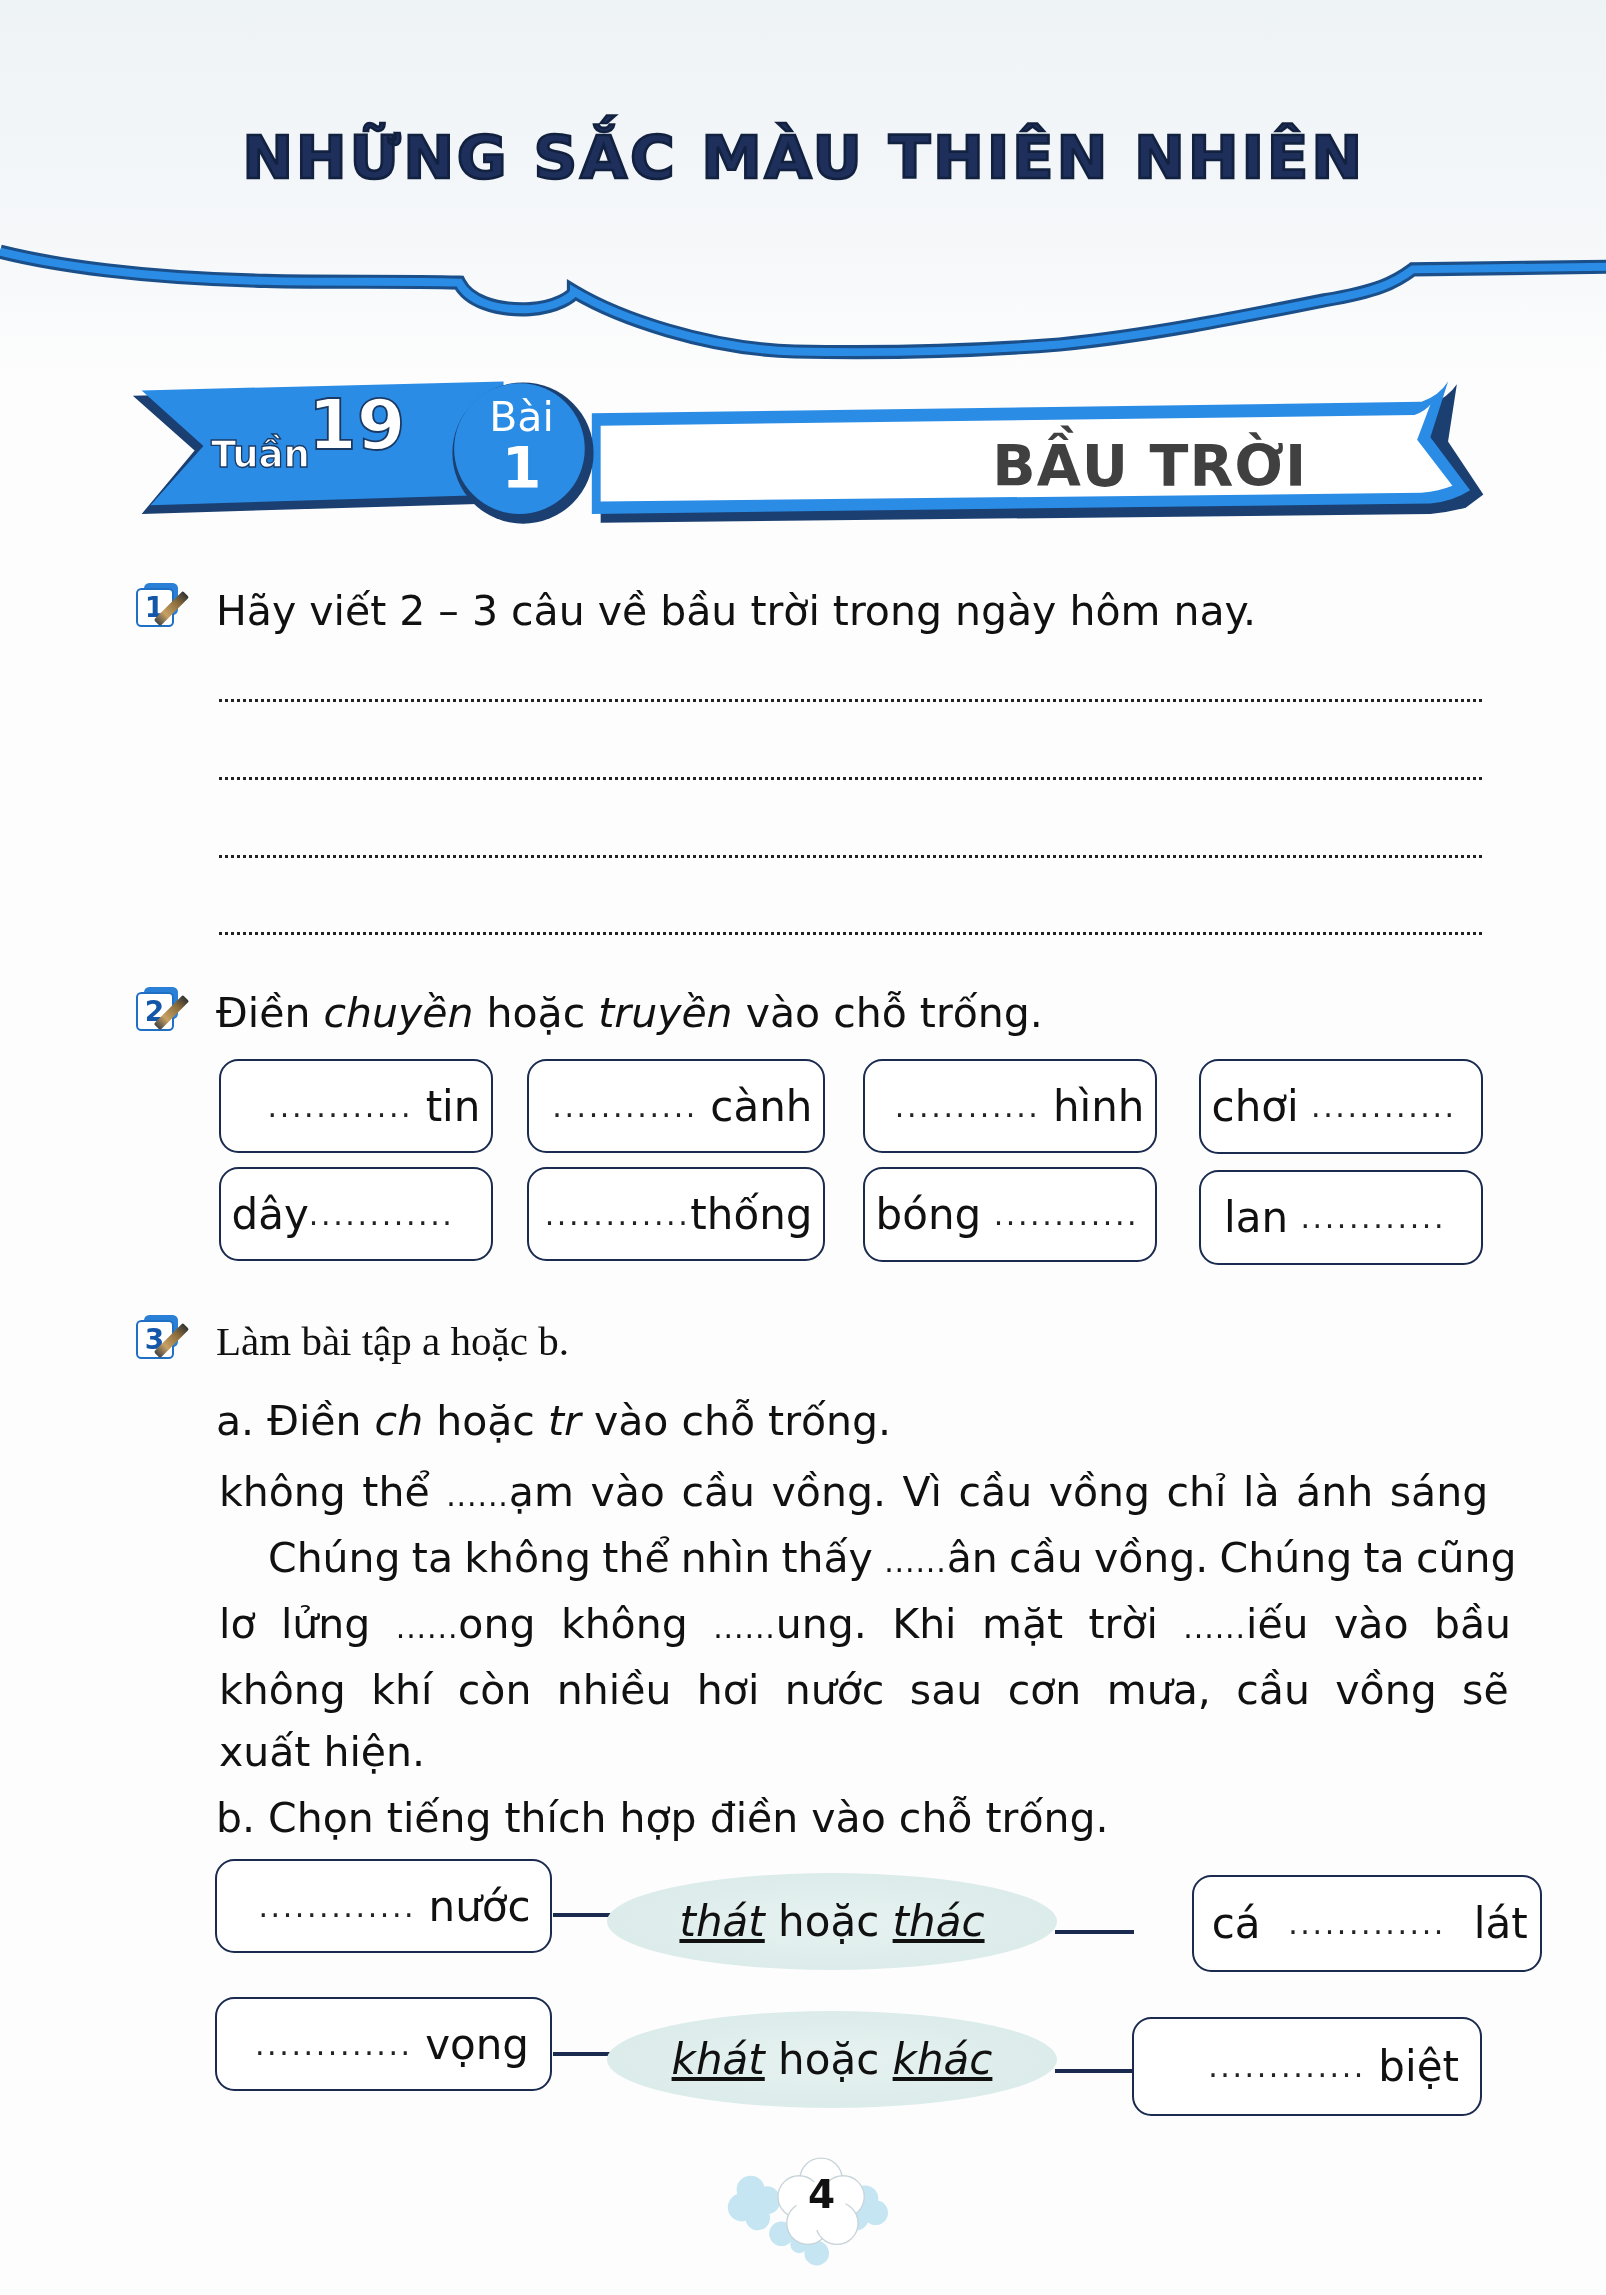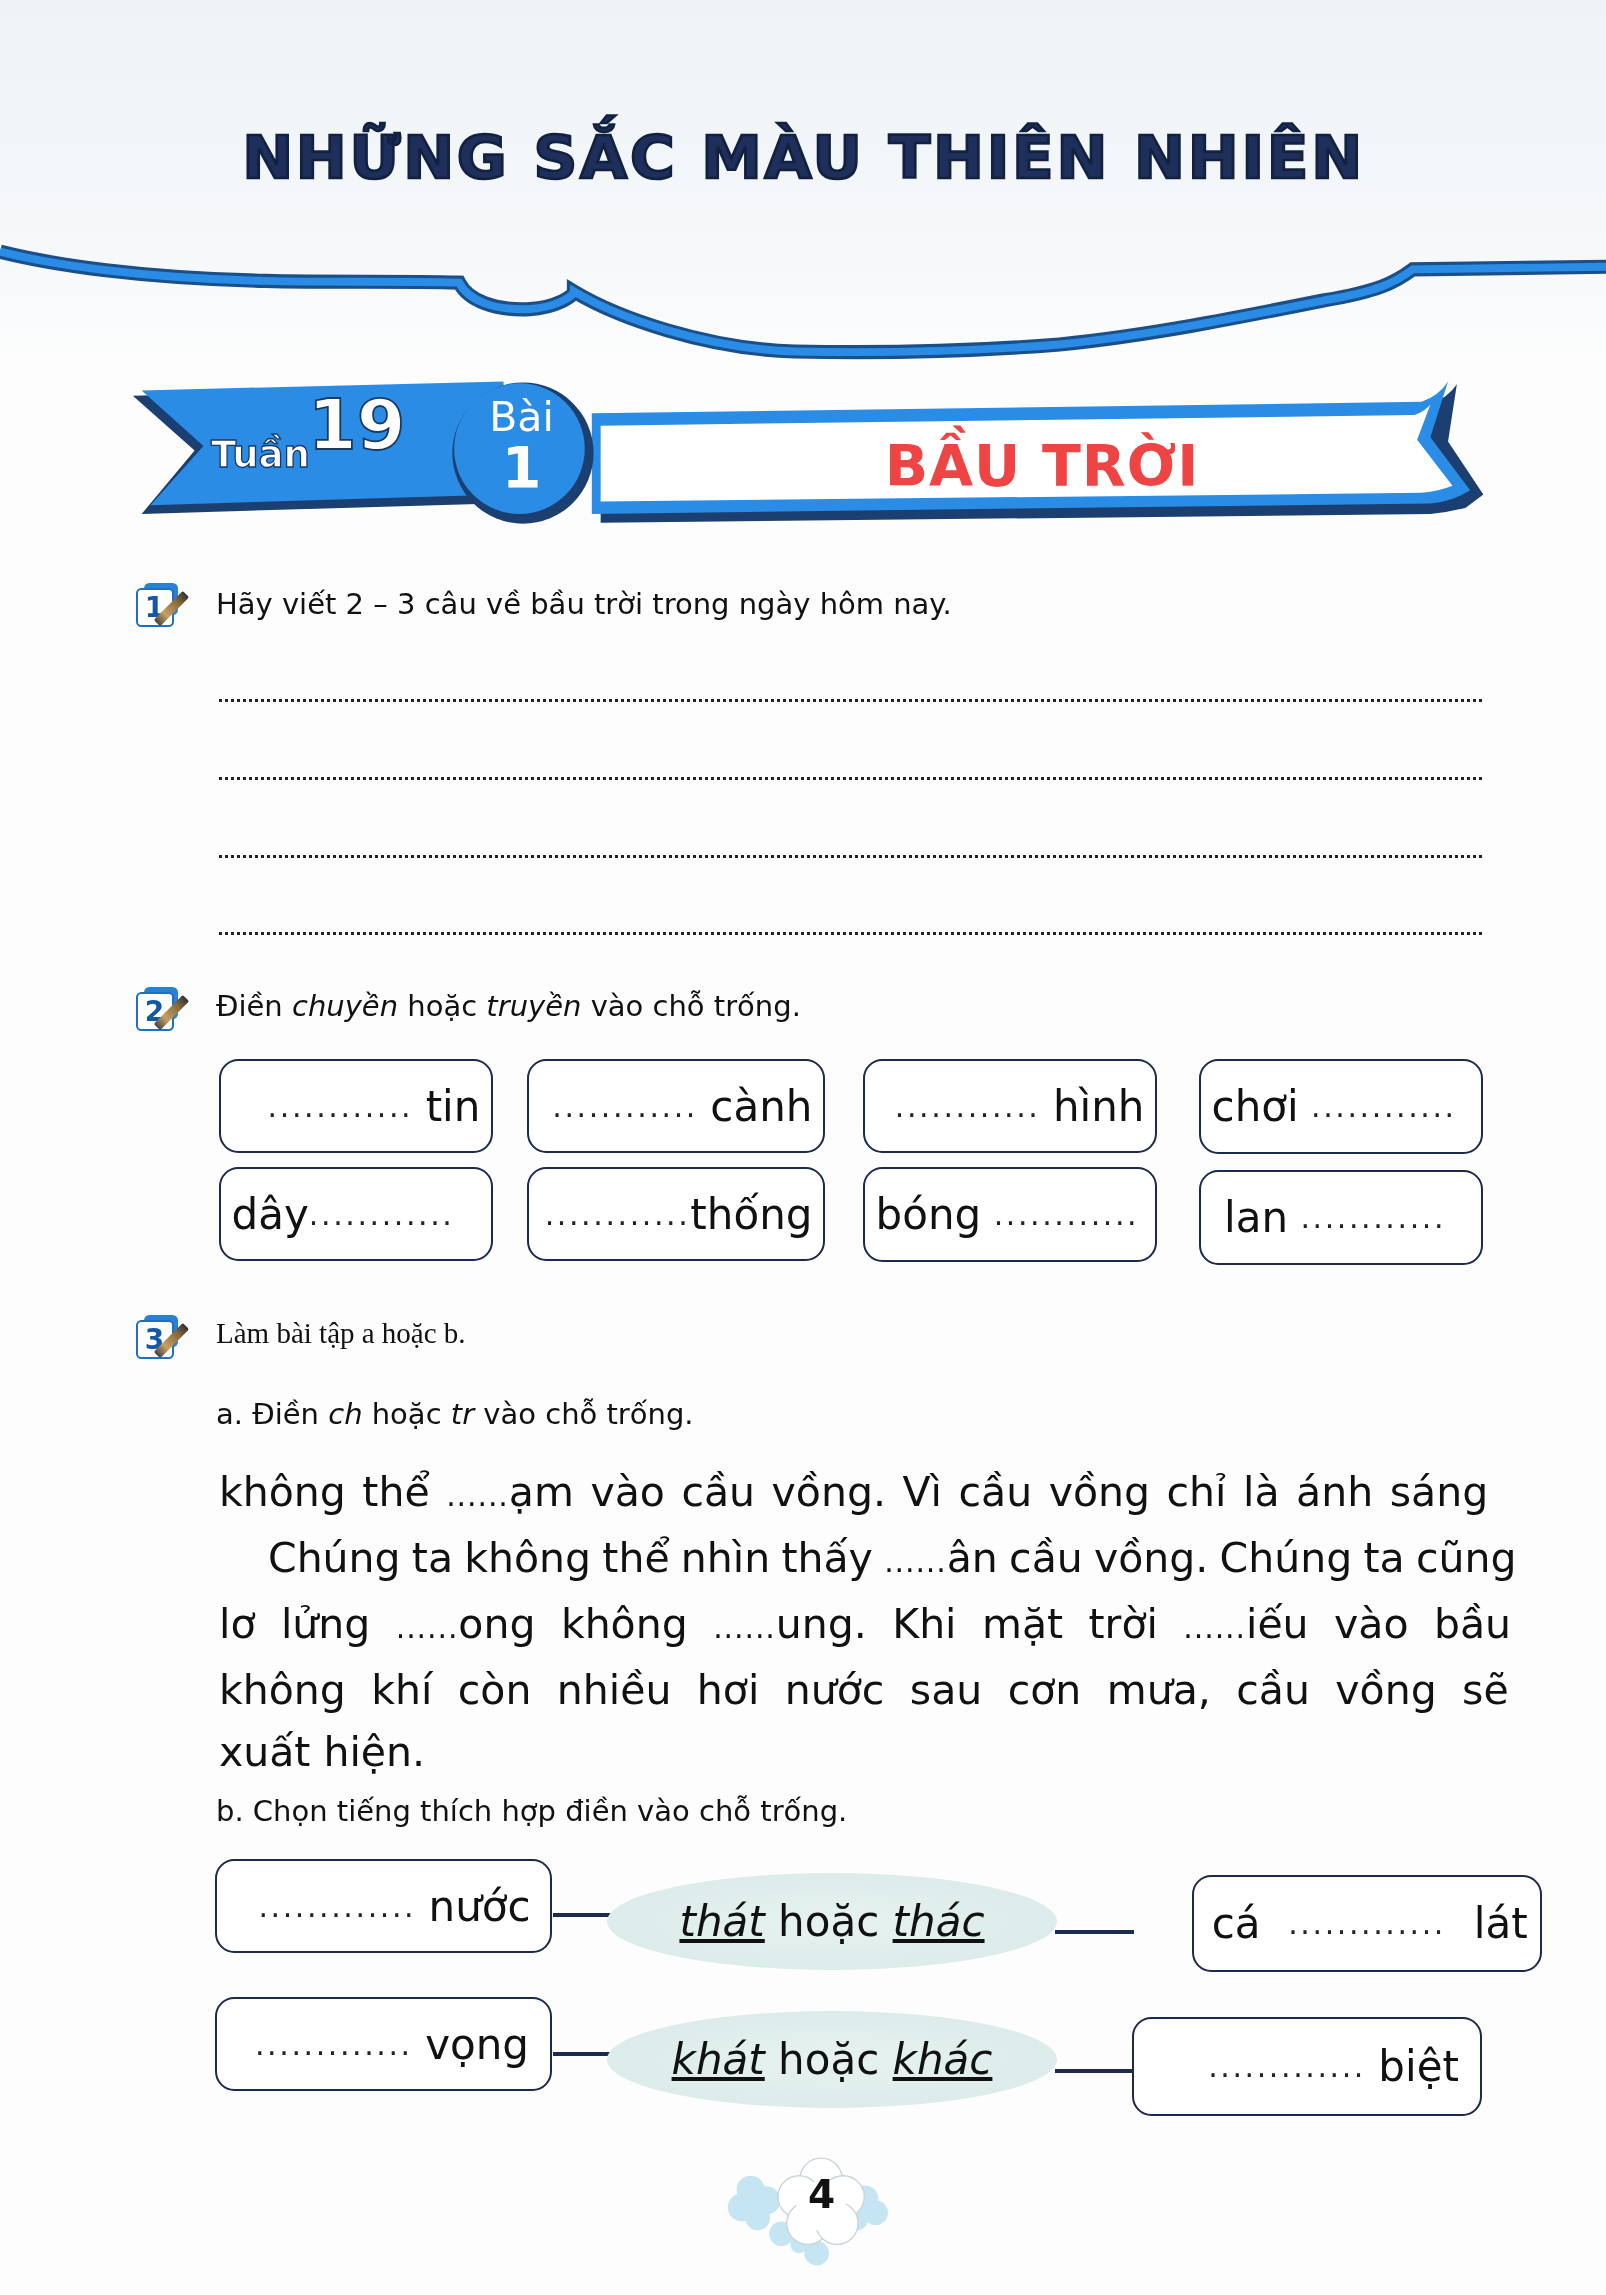--- a/index.html
+++ b/index.html
@@ -33,37 +33,37 @@
   }
   .bai-label {
     position:absolute; left:358px; top:35px; width:79px; text-align:center;
     font-size:41px; color:#fff; line-height:1;
   }
   .bai-num {
     position:absolute; left:358px; top:78px; width:79px; text-align:center;
     font-size:57px; font-weight:bold; color:#fff; line-height:1;
   }
   .lesson-title {
-    position:absolute; left:653px; top:71px; width:530px; text-align:center;
-    font-size:57px; font-weight:bold; color:#ef4444; letter-spacing:0.9px;
+    position:absolute; left:653px; top:71px; width:530px; text-align:right;
+    font-size:57px; font-weight:bold; color:#404040; letter-spacing:0.9px;
   }
 
   .q-icon { position:absolute; width:79px; height:53px; }
   .q-num {
     position:absolute; left:3.5px; top:5.3px; width:34px; height:35px;
     border:2.6px solid #1f6fc4; border-radius:5.3px; background:#fff;
     color:#1457a8; font-weight:bold; font-size:28px; text-align:center; line-height:35px;
   }
   .q-num-back { position:absolute; left:12.4px; top:0px; width:34px; height:32px; background:#2a7fd6; border-radius:5.3px; }
   .q-pencil {
     position:absolute; left:35px; top:5.3px; width:8.8px; height:41px;
     background:linear-gradient(180deg,#333 0%,#8a6d3b 30%,#c8a064 70%,#444 100%);
     transform:rotate(45deg); transform-origin:center; border-radius:1.8px;
   }
-  .q-text { position:absolute; font-size:29px; color:#111; white-space:nowrap; }
+  .q-text { position:absolute; font-size:41px; color:#111; white-space:nowrap; }
   .q-text i { font-style:italic; }
 
   .dotline {
     position:absolute; left:219px; width:1263px; height:0;
     border-top:3.5px dotted #222;
   }
 
   .box {
     position:absolute; border:2.6px solid #1b2b4f; border-radius:19.4px; background:#fff;
     font-size:42px; display:flex; align-items:center; box-sizing:border-box;

